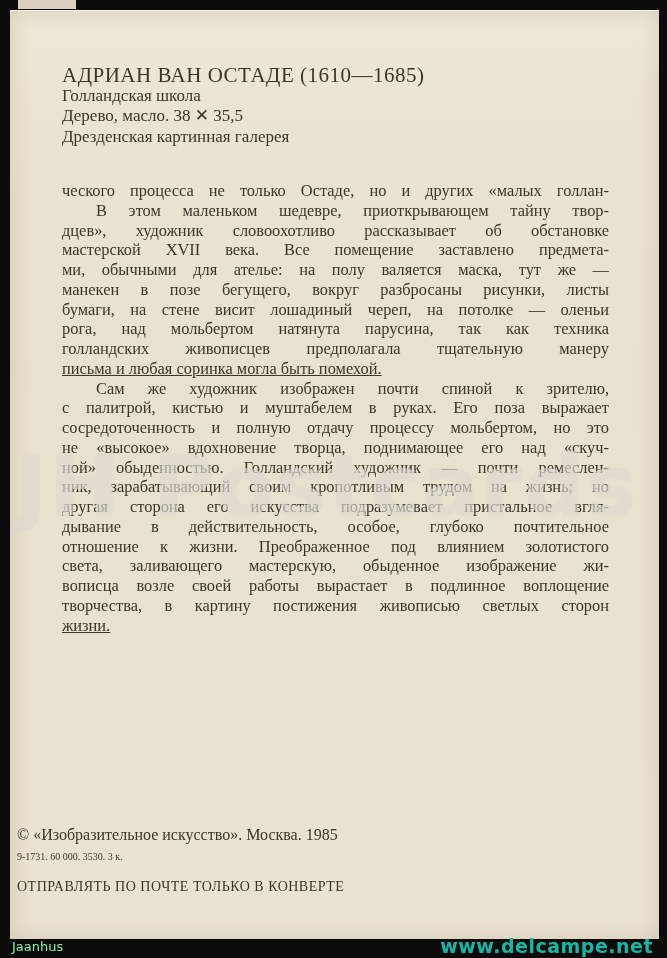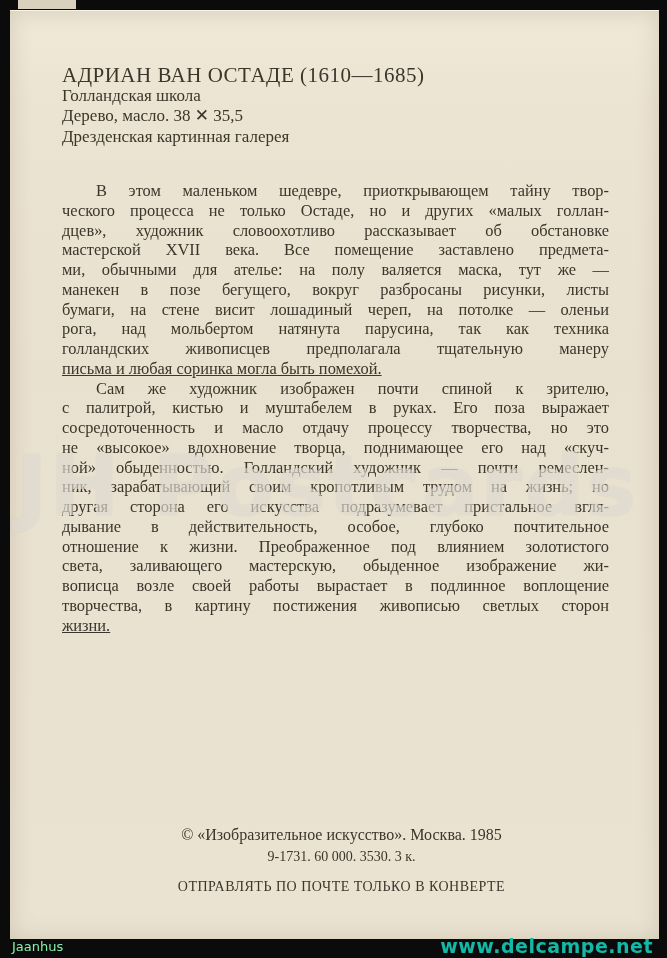--- a/index.html
+++ b/index.html
@@ -33,26 +33,26 @@
   .body-text {
     position:absolute; left:52px; top:170px;
     width:547px;
     font-size:16.4px; line-height:19.75px;
   }
   .tline { text-align:justify; text-align-last:justify; }
   .tline.last { text-align-last:left;text-decoration:underline; }
   .tline.indent { text-indent:34px; }
   .imprint {
     position:absolute; left:0; top:814px;
-    width:100%; text-align:center;
+    width:100%; 
     transform:translateX(7px);
     line-height:20px;
   }
   .imprint .copyright { font-size:16px; }
-  .imprint .print-code { font-size:14px; margin-top:2px; }
+  .imprint .print-code { font-size:10px; margin-top:2px; }
   .imprint .postal { font-size:14px; letter-spacing:0.5px; margin-top:10px; }
   .wm-center {
     position:absolute; left:16px; top:444px;
     width:651px;
     font-family:"DejaVu Sans","Liberation Sans",sans-serif;
     font-weight:bold; font-size:84px; line-height:1;
     letter-spacing:2px; white-space:nowrap;
     color:rgba(247,244,236,0.52);
     text-shadow:0 0 1px rgba(130,122,105,0.30);
     pointer-events:none;
@@ -74,33 +74,33 @@
 
 <div class="card">
   <div class="header">
     <div class="artist">АДРИАН ВАН ОСТАДЕ (1610—1685)</div>
     <div class="ital">Голландская школа</div>
     <div class="ital">Дерево, масло. 38 ✕ 35,5</div>
     <div class="ital">Дрезденская картинная галерея</div>
   </div>
 
   <div class="body-text">
+    <div class="tline">ческого процесса не только Остаде, но и других «малых голлан-</div>
     <div class="tline indent">В этом маленьком шедевре, приоткрывающем тайну твор-</div>
-    <div class="tline">ческого процесса не только Остаде, но и других «малых голлан-</div>
     <div class="tline">дцев», художник словоохотливо рассказывает об обстановке</div>
     <div class="tline">мастерской XVII века. Все помещение заставлено предмета-</div>
     <div class="tline">ми, обычными для ателье: на полу валяется маска, тут же —</div>
     <div class="tline">манекен в позе бегущего, вокруг разбросаны рисунки, листы</div>
     <div class="tline">бумаги, на стене висит лошадиный череп, на потолке — оленьи</div>
     <div class="tline">рога, над мольбертом натянута парусина, так как техника</div>
     <div class="tline">голландских живописцев предполагала тщательную манеру</div>
     <div class="tline last">письма и любая соринка могла быть помехой.</div>
     <div class="tline indent">Сам же художник изображен почти спиной к зрителю,</div>
     <div class="tline">с палитрой, кистью и муштабелем в руках. Его поза выражает</div>
-    <div class="tline">сосредоточенность и масло отдачу процессу творчества, но это</div>
+    <div class="tline">сосредоточенность и полную отдачу процессу мольбертом, но это</div>
     <div class="tline">не «высокое» вдохновение творца, поднимающее его над «скуч-</div>
     <div class="tline">ной» обыденностью. Голландский художник — почти ремеслен-</div>
     <div class="tline">ник, зарабатывающий своим кропотливым трудом на жизнь; но</div>
     <div class="tline">другая сторона его искусства подразумевает пристальное вгля-</div>
     <div class="tline">дывание в действительность, особое, глубоко почтительное</div>
     <div class="tline">отношение к жизни. Преображенное под влиянием золотистого</div>
     <div class="tline">света, заливающего мастерскую, обыденное изображение жи-</div>
     <div class="tline">вописца возле своей работы вырастает в подлинное воплощение</div>
     <div class="tline">творчества, в картину постижения живописью светлых сторон</div>
     <div class="tline last">жизни.</div>

